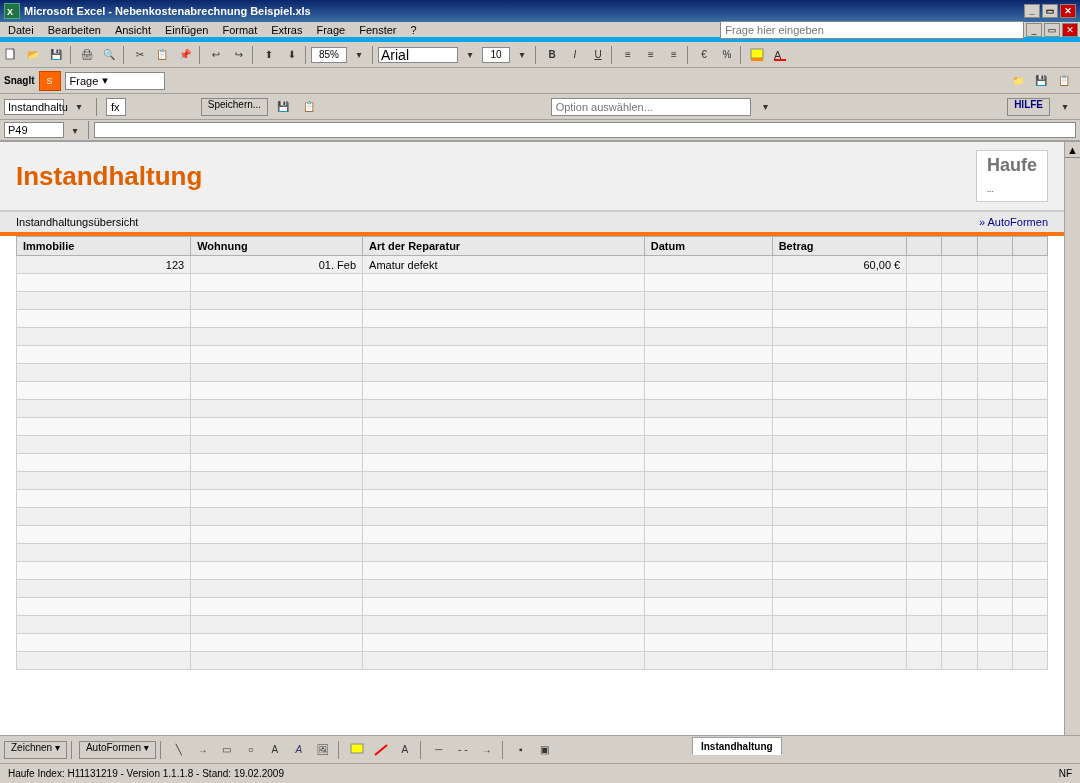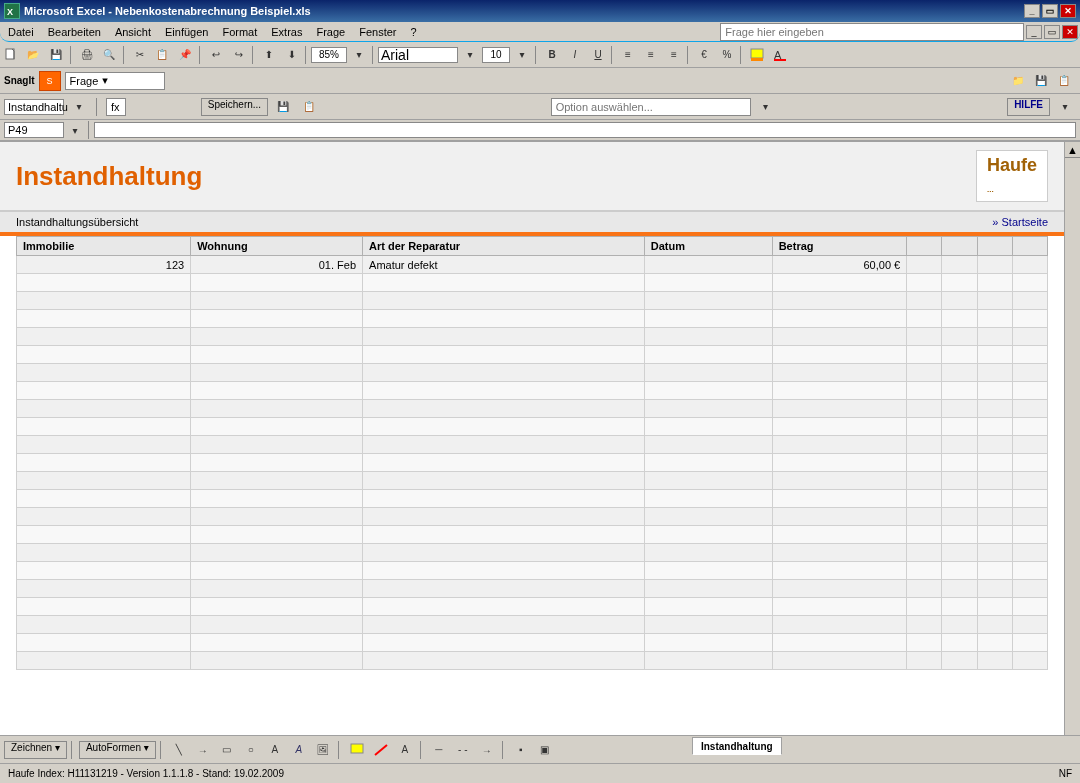--- a/index.html
+++ b/index.html
@@ -22,28 +22,27 @@
     .title-bar-controls { display: flex; gap: 2px; }
     .title-btn {
       width: 16px; height: 14px; background: #d4d0c8; border: 1px solid #888;
       display: flex; align-items: center; justify-content: center; font-size: 9px; cursor: pointer; color: #000;
     }
     .title-btn.close { background: #c00; color: white; }
 
     
     .menu-bar {
       background: #d4d0c8;
-      border-bottom: 1px solid #0ea5e9;
+      border-bottom: 5px solid #0ea5e9;
       display: flex;
       align-items: center;
       height: 20px;
       padding: 0 2px;
       gap: 2px;
       font-size: 11px;
-      border-radius: 9px;
     }
     .menu-item {
       padding: 1px 6px;
       cursor: pointer;
       color: #000;
     }
     .tb-btn {
       width: 22px; height: 20px; background: #d4d0c8;
       border: 1px solid transparent;
       display: flex; align-items: center; justify-content: center;
@@ -102,21 +101,21 @@
       font-size: 26px;
       font-weight: bold;
       font-family: Arial, sans-serif;
     }
     .haufe-logo {
       border: 1px solid #ccc;
       background: white;
       padding: 4px 10px;
       font-size: 18px;
       font-weight: bold;
-      color: #a16207;
+      color: #737373;
     }
 
     
     .overview-bar {
       background: #e8e8e8;
       padding: 4px 16px;
       display: flex;
       justify-content: space-between;
       align-items: center;
       font-size: 11px;
@@ -481,21 +480,21 @@
         <h1 class="page-title">Instandhaltung</h1>
         <div class="haufe-logo">
           <span>Haufe</span>
           <br>
           <span style="font-size:8px;">...</span>
         </div>
       </div>
 
       <div class="overview-bar">
         <span>Instandhaltungsübersicht</span>
-        <span class="startseite-link">» Startseite</span>
+        <span class="startseite-link">» AutoFormen</span>
       </div>
 
       <div class="main-table-wrapper">
         <table class="main-table">
           <thead>
             <tr>
               <th>Immobilie</th>
               <th>Wohnung</th>
               <th>Art der Reparatur</th>
               <th>Datum</th>

